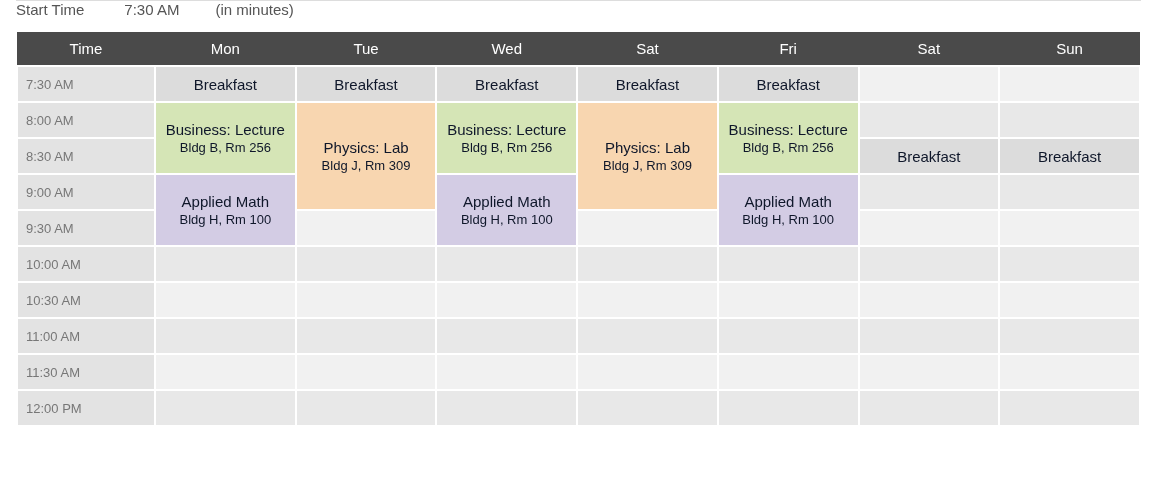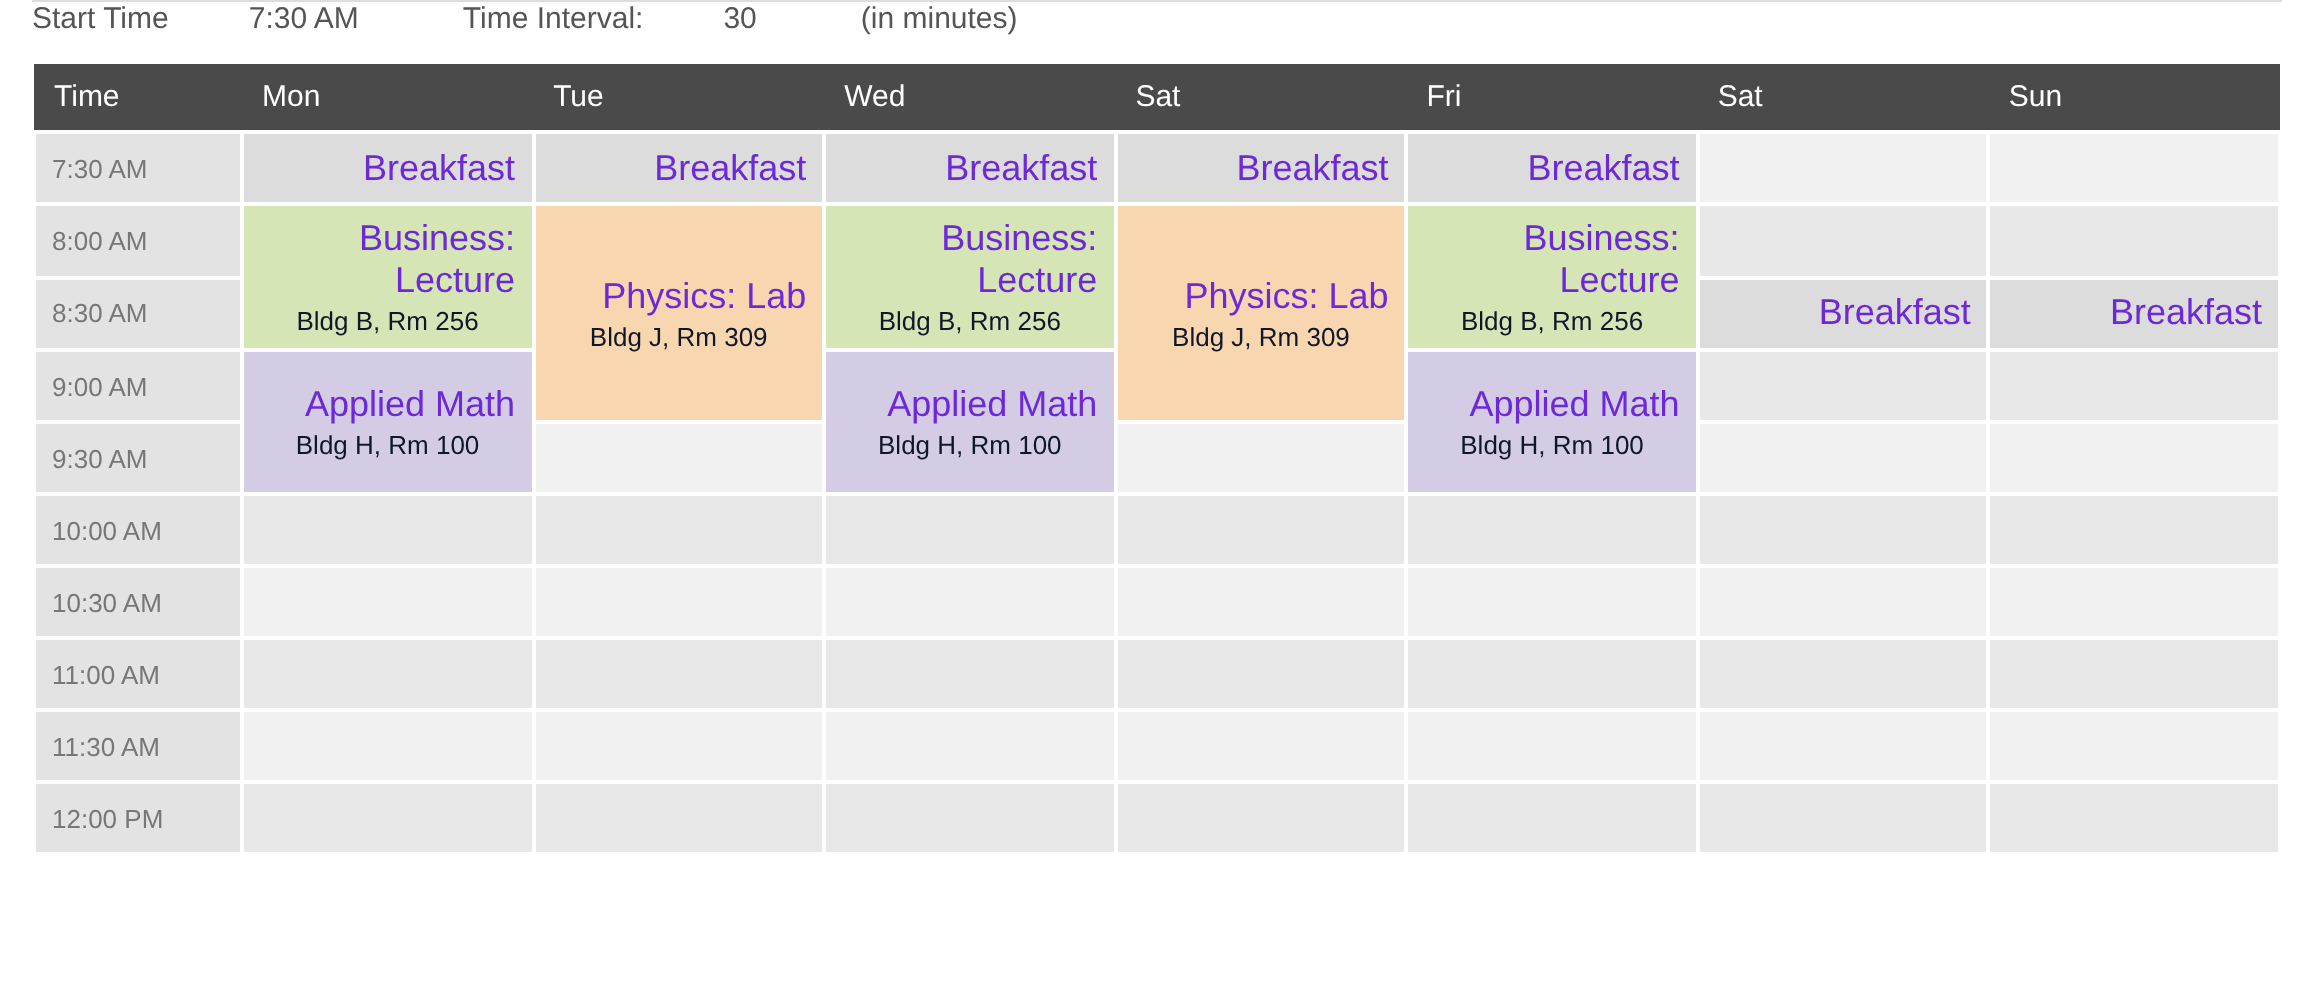--- a/index.html
+++ b/index.html
@@ -20,42 +20,42 @@
   }
   h1 {
     font-size: 32px;
     font-weight: bold;
     color: #555;
     margin: 14px 0 14px 0;
   }
   .controls {
     display: flex;
     align-items: center;
-    gap: 52px;
+    gap: 36px;
     font-size: 15px;
     color: #555;
     margin-bottom: 14px;
   }
   .controls .pair {
     display: flex;
     gap: 40px;
   }
   table.schedule {
     width: 100%;
     border-collapse: collapse;
     table-layout: fixed;
   }
   table.schedule thead tr {
     background: #4a4a4a;
   }
   table.schedule thead th {
     color: #fff;
     font-weight: normal;
-    text-align: left;
-    padding: 8px 10px;
+    text-align: center;
+    padding: 8px 27px;
     font-size: 15px;
   }
   table.schedule thead th.timecol {
     width: 84px;
   }
   table.schedule tbody td {
     border: 2px solid #fff;
     padding: 6px 8px;
     font-size: 13px;
     vertical-align: middle;
@@ -73,37 +73,33 @@
   }
   
   table.schedule tbody tr:nth-child(even) td.daycell {
     background: #e8e8e8;
   }
   
   .ev-gray   { background: #dcdcdc !important; }
   .ev-green  { background: #d5e5b6 !important; }
   .ev-orange { background: #f8d6b0 !important; }
   .ev-purple { background: #d3cce4 !important; margin-left: 44px; }
-  .event-name { font-size: 18px; color:#6d28d9;text-align:right;}
+  .event-name { font-size: 15px; color:#0f172a;}
   .event-loc  { font-size: 13px; color:#0f172a; margin-top:2px;}
 </style>
 </head>
 <body>
 
 <div class="page">
   <div class="top-border"></div>
 
   <div class="controls">
     <div class="pair">
       <span>Start Time</span>
       <span>7:30 AM</span>
-    </div>
-    <div class="pair">
-      <span>Time Interval:</span>
-      <span>30</span>
     </div>
     <span>(in minutes)</span>
   </div>
 
   <table class="schedule">
     <thead>
       <tr>
         <th class="timecol">Time</th>
         <th>Mon</th>
         <th>Tue</th>

